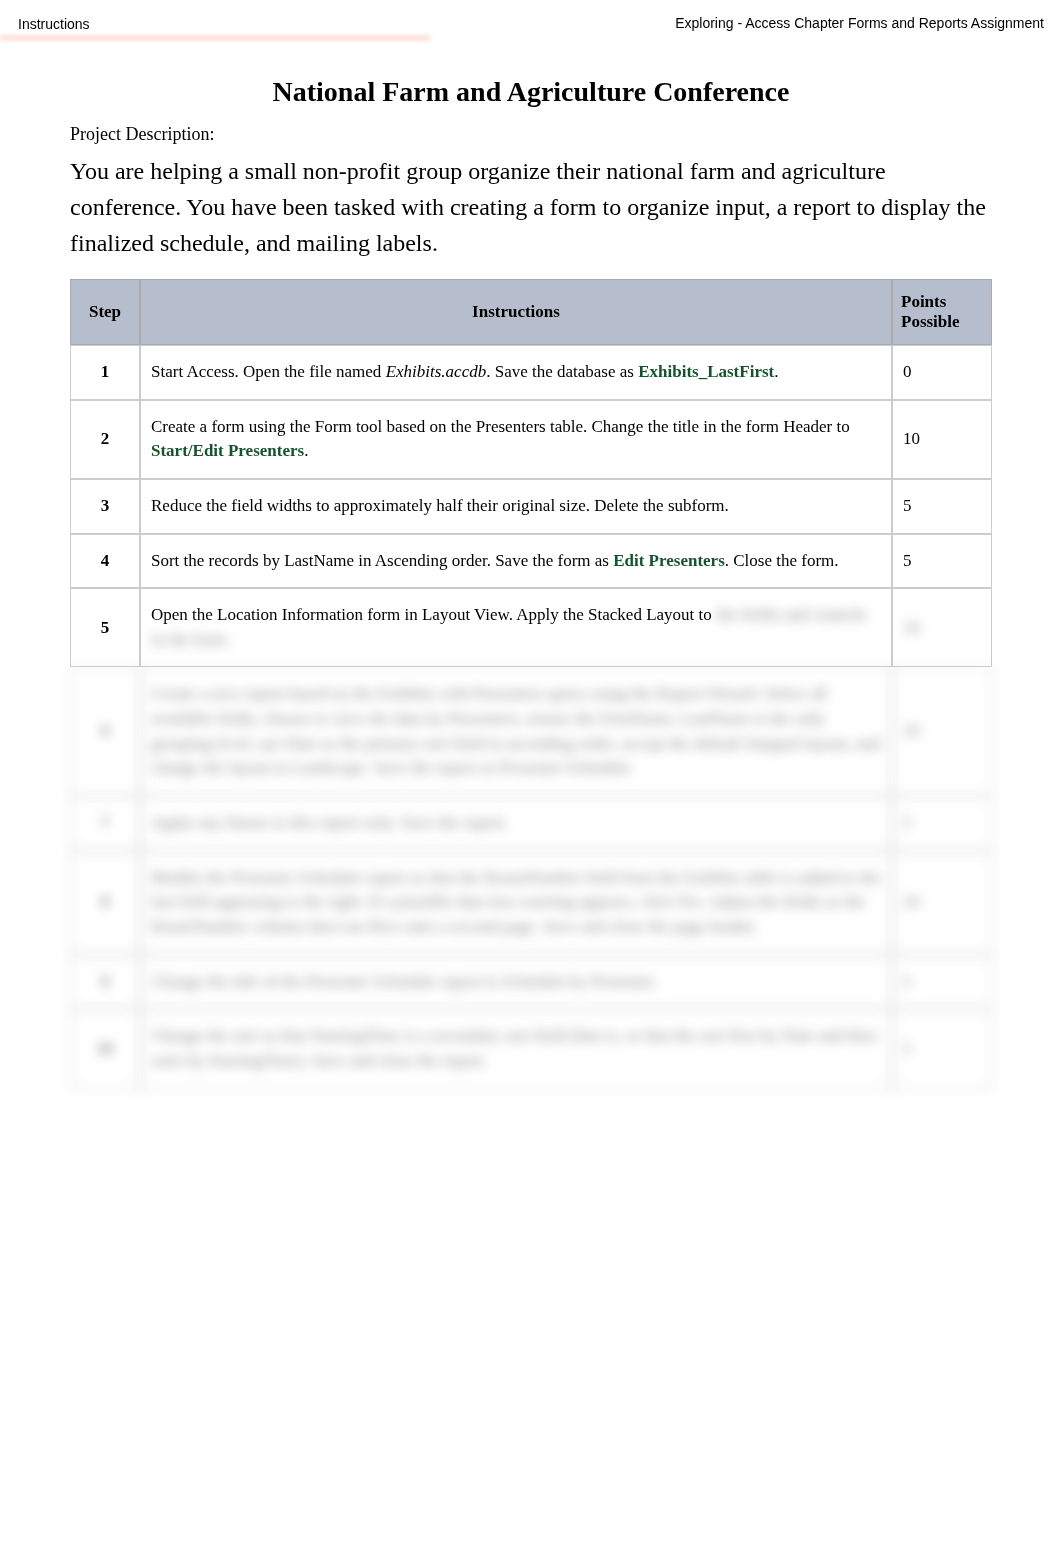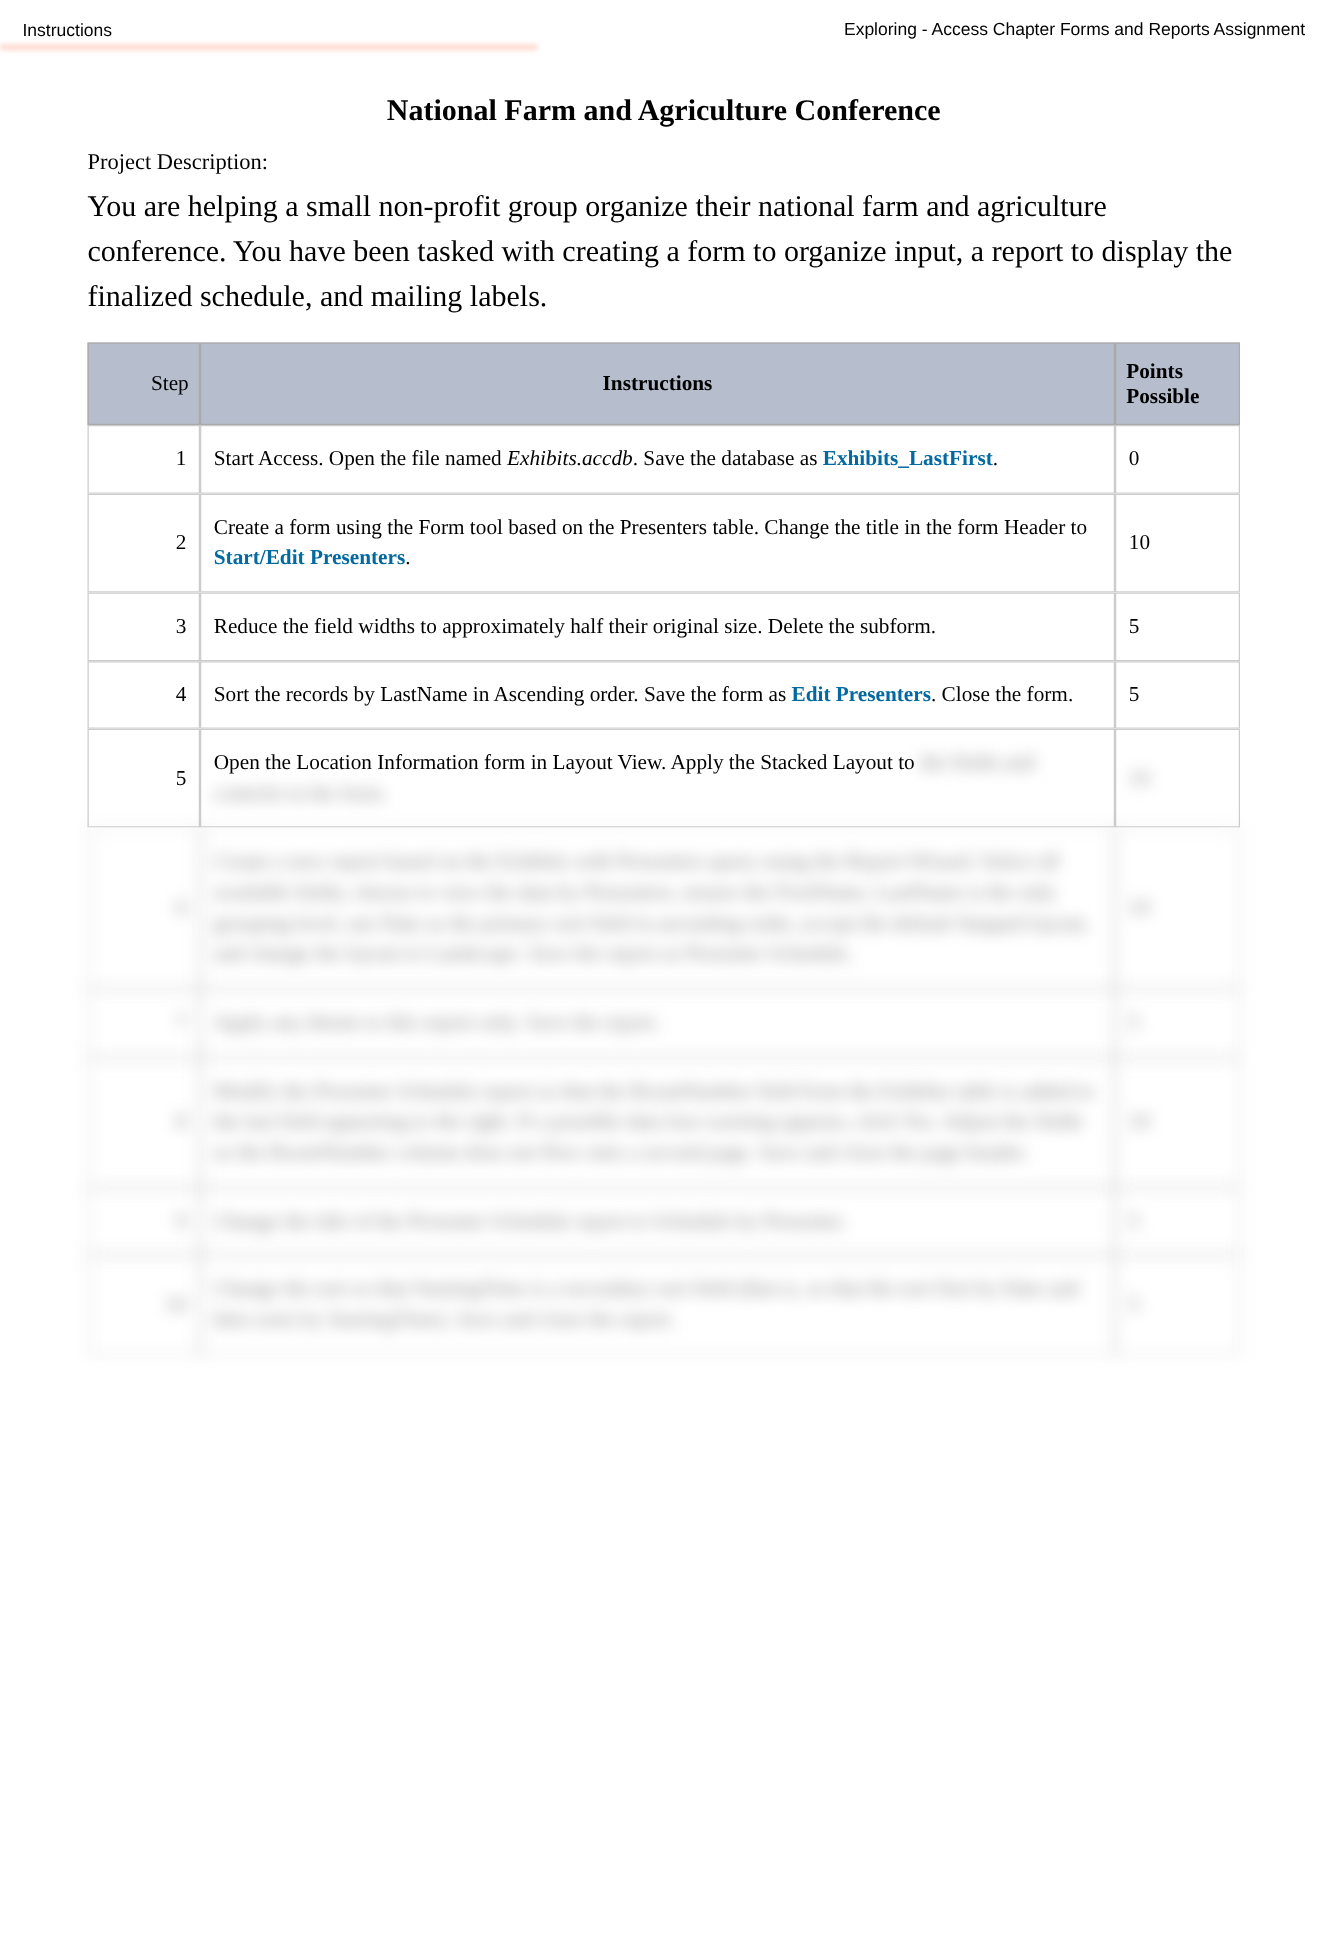--- a/index.html
+++ b/index.html
@@ -35,21 +35,21 @@
       bottom: -4px;
       height: 6px;
       background: linear-gradient(to bottom, rgba(255,150,120,0.6), rgba(255,150,120,0.4), rgba(255,150,120,0.15), transparent);
       filter: blur(2px);
     }
     .content {
       padding: 30px 70px 40px 70px;
     }
     .title {
       text-align: center;
-      font-size: 24px;
+      font-size: 28px;
       font-weight: bold;
       margin-bottom: 16px;
     }
     .section-heading {
       font-size: 18px;
       font-weight: normal;
       margin-bottom: 8px;
     }
     .description {
       font-size: 24px;
@@ -77,33 +77,33 @@
       border: 1px solid #ccc;
       padding: 14px 10px;
       font-size: 17px;
       vertical-align: middle;
       line-height: 1.45;
     }
     tbody tr {
       background: #fff;
     }
     .step-col {
-      width: 90px;
-      text-align: right;
-      font-weight: normal;
+      width: 70px;
+      text-align: center;
+      font-weight: bold;
     }
     .instr-col {
       text-align: left;
     }
     .points-col {
       width: 100px;
       text-align: left;
     }
     .blue-bold {
-      color: #0369a1;
+      color: #14532d;
       font-weight: bold;
     }
     .italic {
       font-style: italic;
     }
     .blur-row td {
       filter: blur(6px);
       user-select: none;
       color: #888;
     }

